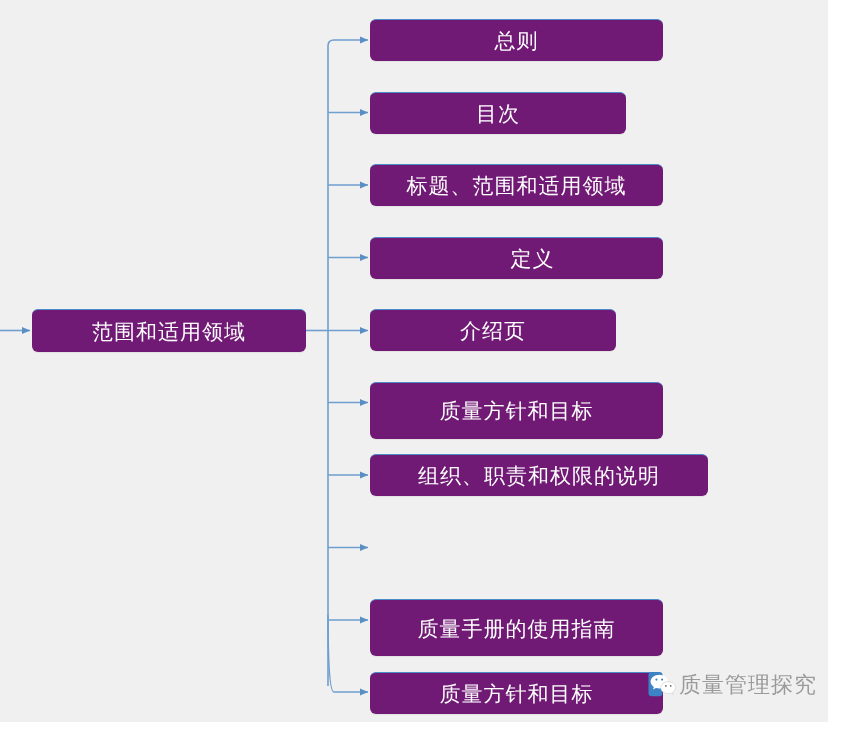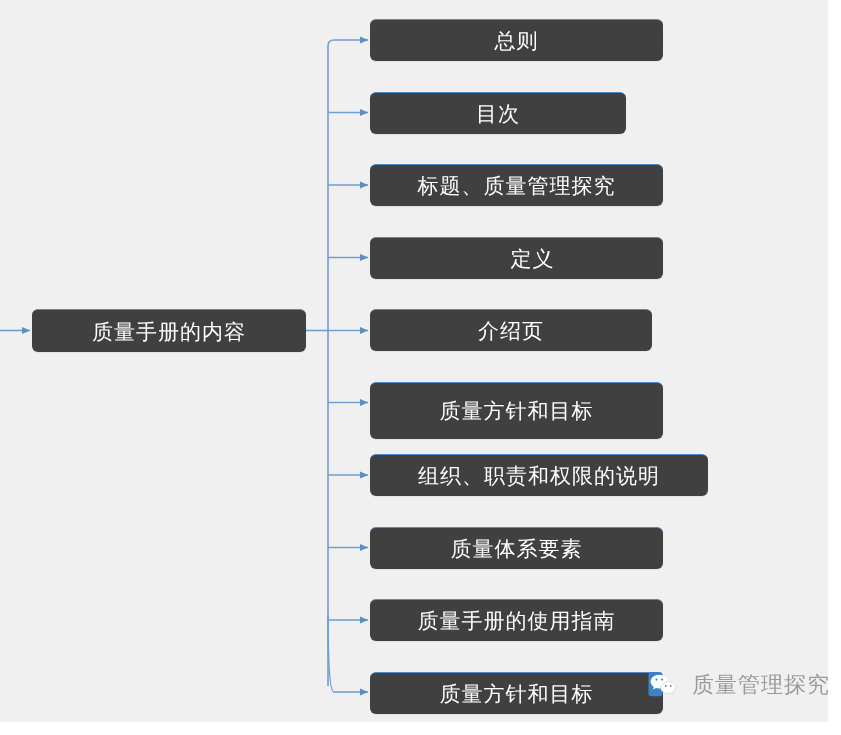--- a/index.html
+++ b/index.html
@@ -29,42 +29,42 @@
   #svg-links {
     position: absolute;
     left: 0;
     top: 0;
     width: 828px;
     height: 722px;
   }
   .node {
     position: absolute;
     box-sizing: border-box;
-    background: #404040;
+    background: #701a75;
     border-radius: 6px;
     border-top: 1px solid #4a8bc8;
     color: #ffffff;
     display: flex;
     align-items: center;
     justify-content: center;
     font-size: 21px;
     letter-spacing: 1px;
     line-height: 1;
     white-space: nowrap;
     box-shadow: 0 1px 1px rgba(0,0,0,0.06);
   }
   .node.root {
     font-size: 21px;
   }
   
   #watermark {
     position: absolute;
     display: flex;
     align-items: center;
-    gap: 14px;
+    gap: 1px;
   }
   #watermark .wm-text {
     font-size: 22px;
     color: #9a9a9a;
     letter-spacing: 1px;
     white-space: nowrap;
   }
   .wechat-icon {
     width: 30px;
     height: 30px;
@@ -97,31 +97,30 @@
     <path d="M328,330.5 L368,330.5" stroke="#6f9fd0" stroke-width="1.6" fill="none" marker-end="url(#arrowhead)"></path>
     <path d="M328,402.5 L368,402.5" stroke="#6f9fd0" stroke-width="1.6" fill="none" marker-end="url(#arrowhead)"></path>
     <path d="M328,475 L368,475" stroke="#6f9fd0" stroke-width="1.6" fill="none" marker-end="url(#arrowhead)"></path>
     <path d="M328,547.5 L368,547.5" stroke="#6f9fd0" stroke-width="1.6" fill="none" marker-end="url(#arrowhead)"></path>
     <path d="M328,620 L368,620" stroke="#6f9fd0" stroke-width="1.6" fill="none" marker-end="url(#arrowhead)"></path>
 
     <path d="M328,615 Q328,692 334,692 L368,692" stroke="#6f9fd0" stroke-width="1.6" fill="none" marker-end="url(#arrowhead)"></path>
     <path d="M328,615 L328,686" stroke="#6f9fd0" stroke-width="1.6" fill="none"></path>
   </svg>
 
-  <div class="node root" id="root-node" style="left:32px; top:309px; width:274px; height:43px;">质量手册的内容</div>
+  <div class="node root" id="root-node" style="left:32px; top:309px; width:274px; height:43px;">范围和适用领域</div>
 
   <div class="node" style="left: 370px; top: 19px; width: 293px; height: 42px;">总则</div>
   <div class="node" style="left: 370px; top: 91.5px; width: 256px; height: 42px;">目次</div>
-  <div class="node" style="left: 370px; top: 164px; width: 293px; height: 42px;">标题、质量管理探究</div>
+  <div class="node" style="left: 370px; top: 164px; width: 293px; height: 42px;">标题、范围和适用领域</div>
   <div class="node" style="left: 370px; top: 236.5px; width: 293px; height: 42px; padding-left: 32px;">定义</div>
-  <div class="node" style="left: 370px; top: 309px; width: 282px; height: 42px;">介绍页</div>
+  <div class="node" style="left: 370px; top: 309px; width: 246px; height: 42px;">介绍页</div>
   <div class="node" style="left: 370px; top: 381.5px; width: 293px; height: 57px;">质量方针和目标</div>
   <div class="node" style="left: 370px; top: 454px; width: 338px; height: 42px;">组织、职责和权限的说明</div>
-  <div class="node" style="left: 370px; top: 526.5px; width: 293px; height: 42px;">质量体系要素</div>
-  <div class="node" style="left: 370px; top: 599px; width: 293px; height: 42px;">质量手册的使用指南</div>
+  <div class="node" style="left: 370px; top: 599px; width: 293px; height: 57px;">质量手册的使用指南</div>
   <div class="node" style="left: 370px; top: 671.5px; width: 293px; height: 42px;">质量方针和目标</div>
 
   <div id="watermark" style="left: 648px; top: 670px;">
     <span>
       <svg class="wechat-icon" viewBox="0 0 64 64" aria-hidden="true">
         <rect x="1" y="4" width="30" height="52" rx="7" fill="#3c82c4"></rect>
         <path d="M24 10c-10.2 0-18.5 6.6-18.5 14.7 0 4.6 2.7 8.7 6.9 11.4l-1.9 5.6 6.6-3.3c2.1.6 4.4.9 6.9.9 10.2 0 18.5-6.6 18.5-14.6C42.5 16.6 34.2 10 24 10z" fill="#ffffff"></path>
         <circle cx="18" cy="20.5" r="2.2" fill="#3c82c4"></circle>
         <circle cx="30" cy="20.5" r="2.2" fill="#3c82c4"></circle>
         <path d="M43 25c-8.7 0-15.8 5.7-15.8 12.6 0 6.9 7.1 12.5 15.8 12.5 1.9 0 3.7-.3 5.4-.8l5.9 3-1.7-5.1c3.7-2.3 6.2-5.8 6.2-9.6C58.8 30.7 51.7 25 43 25z" fill="#ffffff" stroke="#cfcfcf" stroke-width="1.4"></path>

